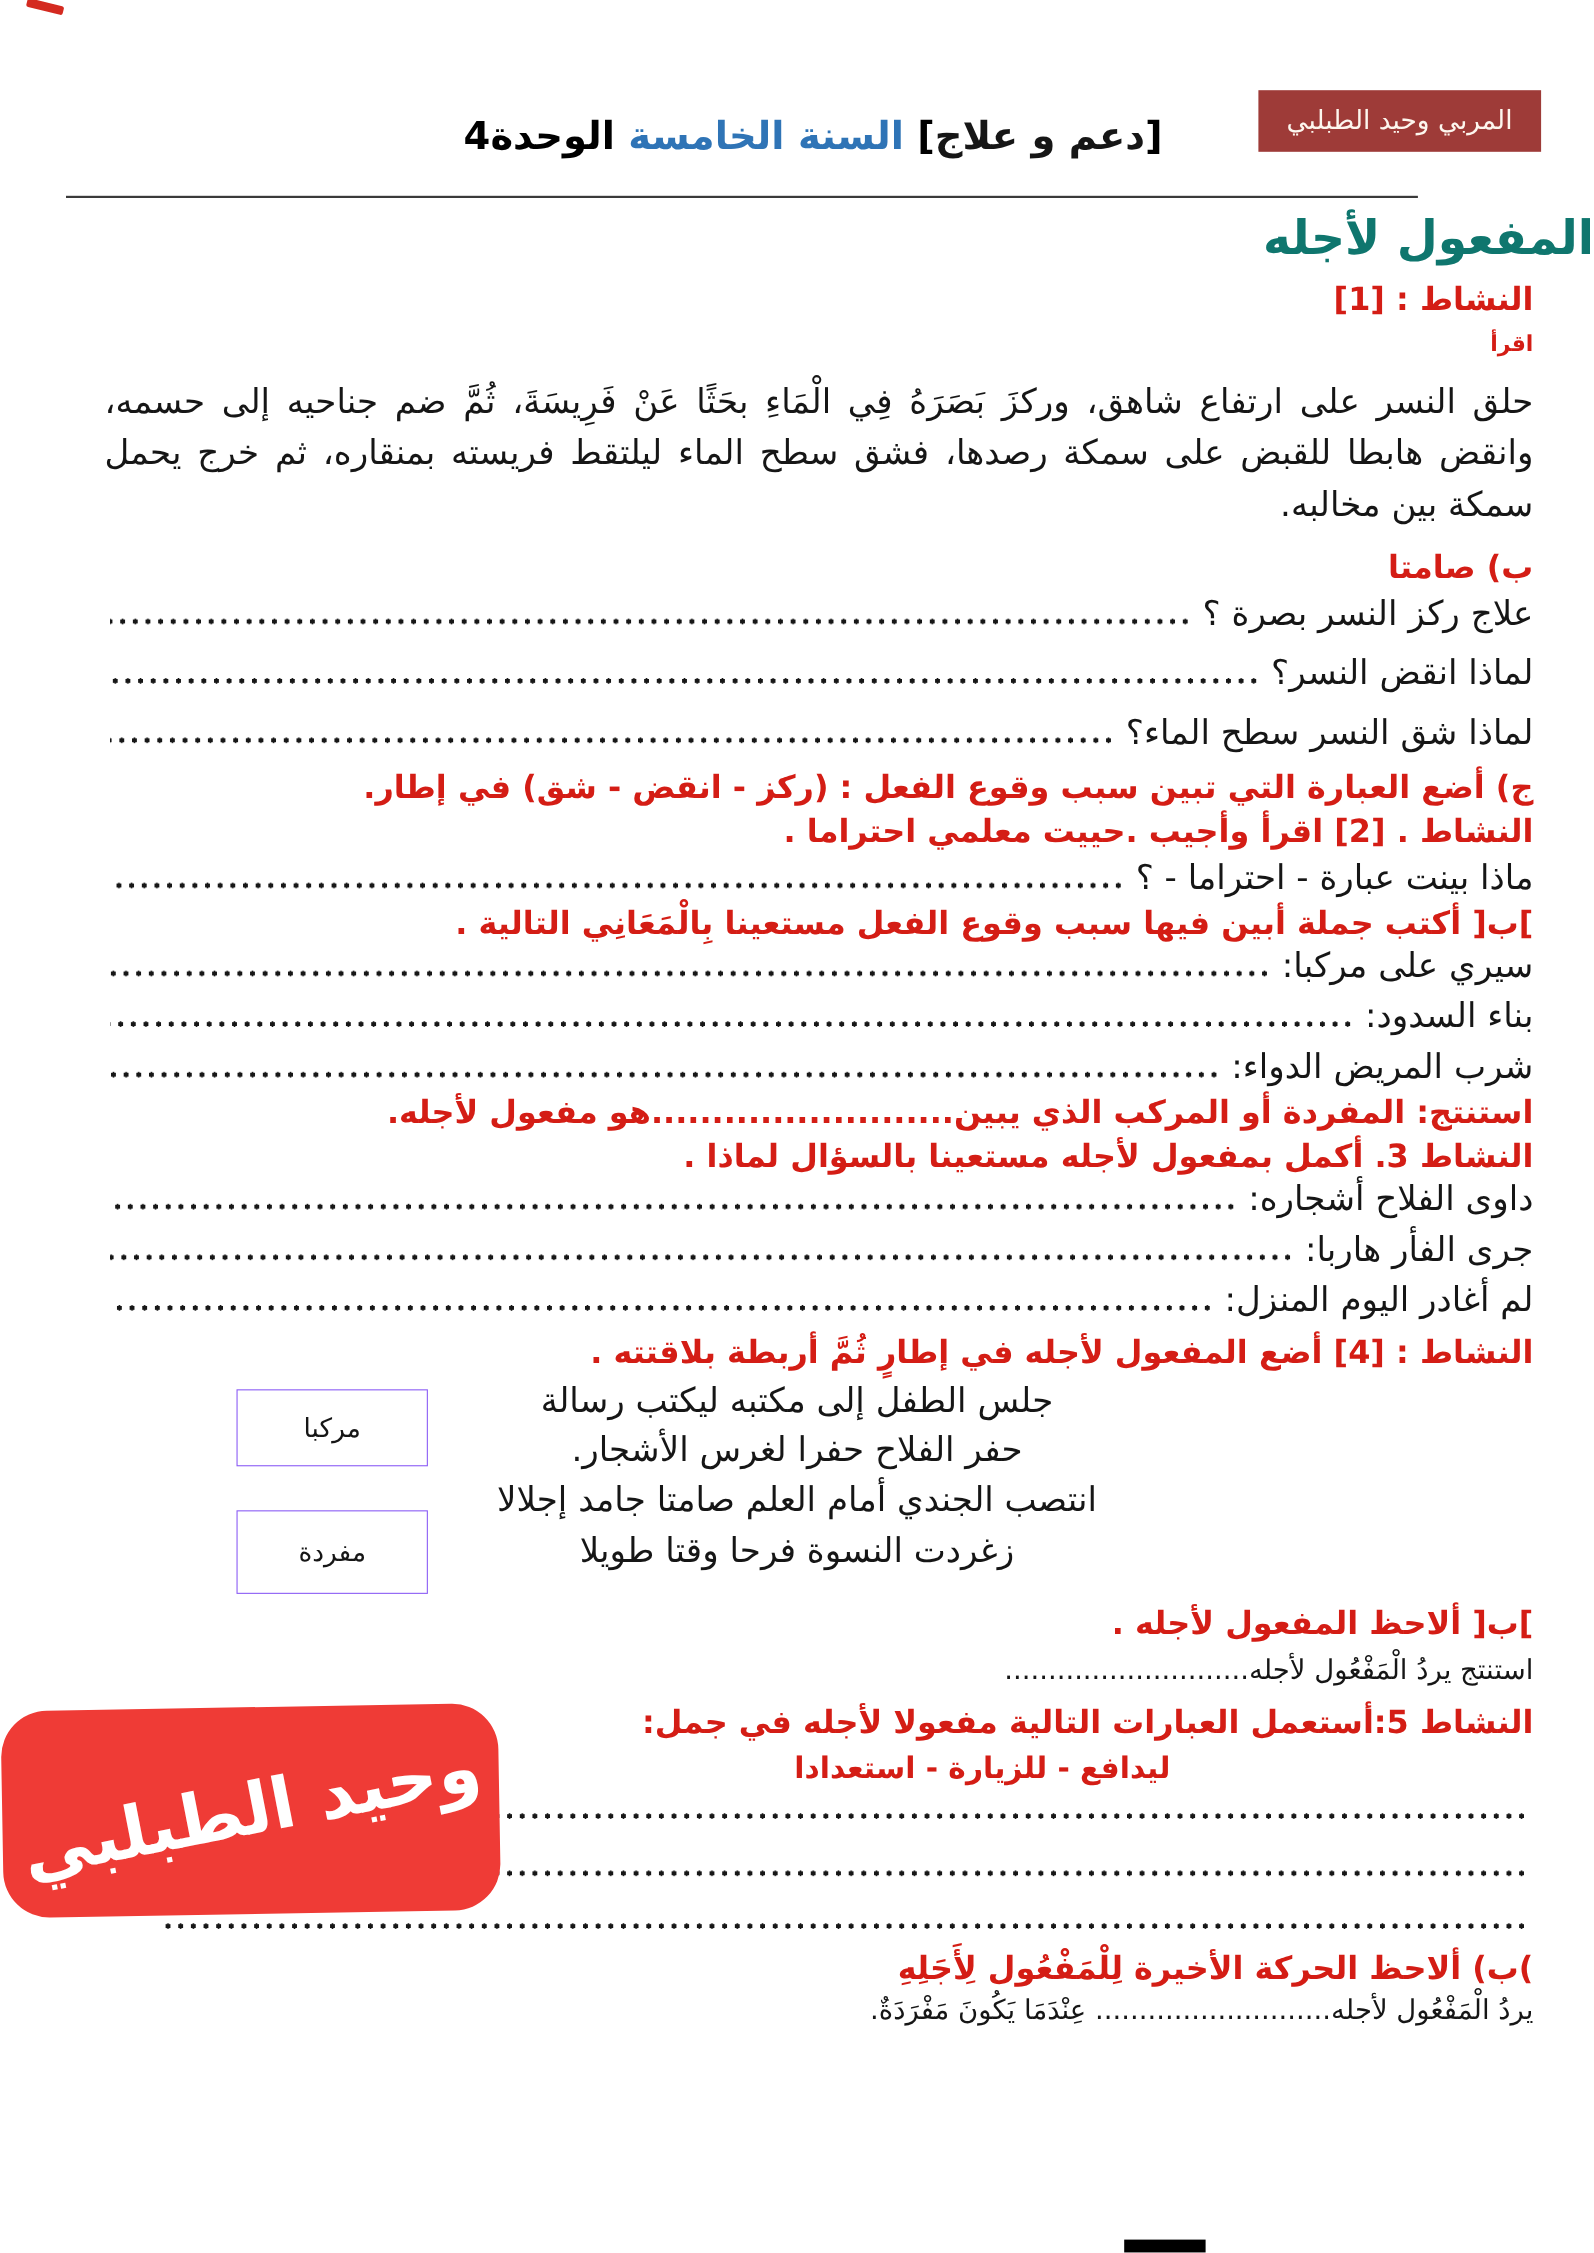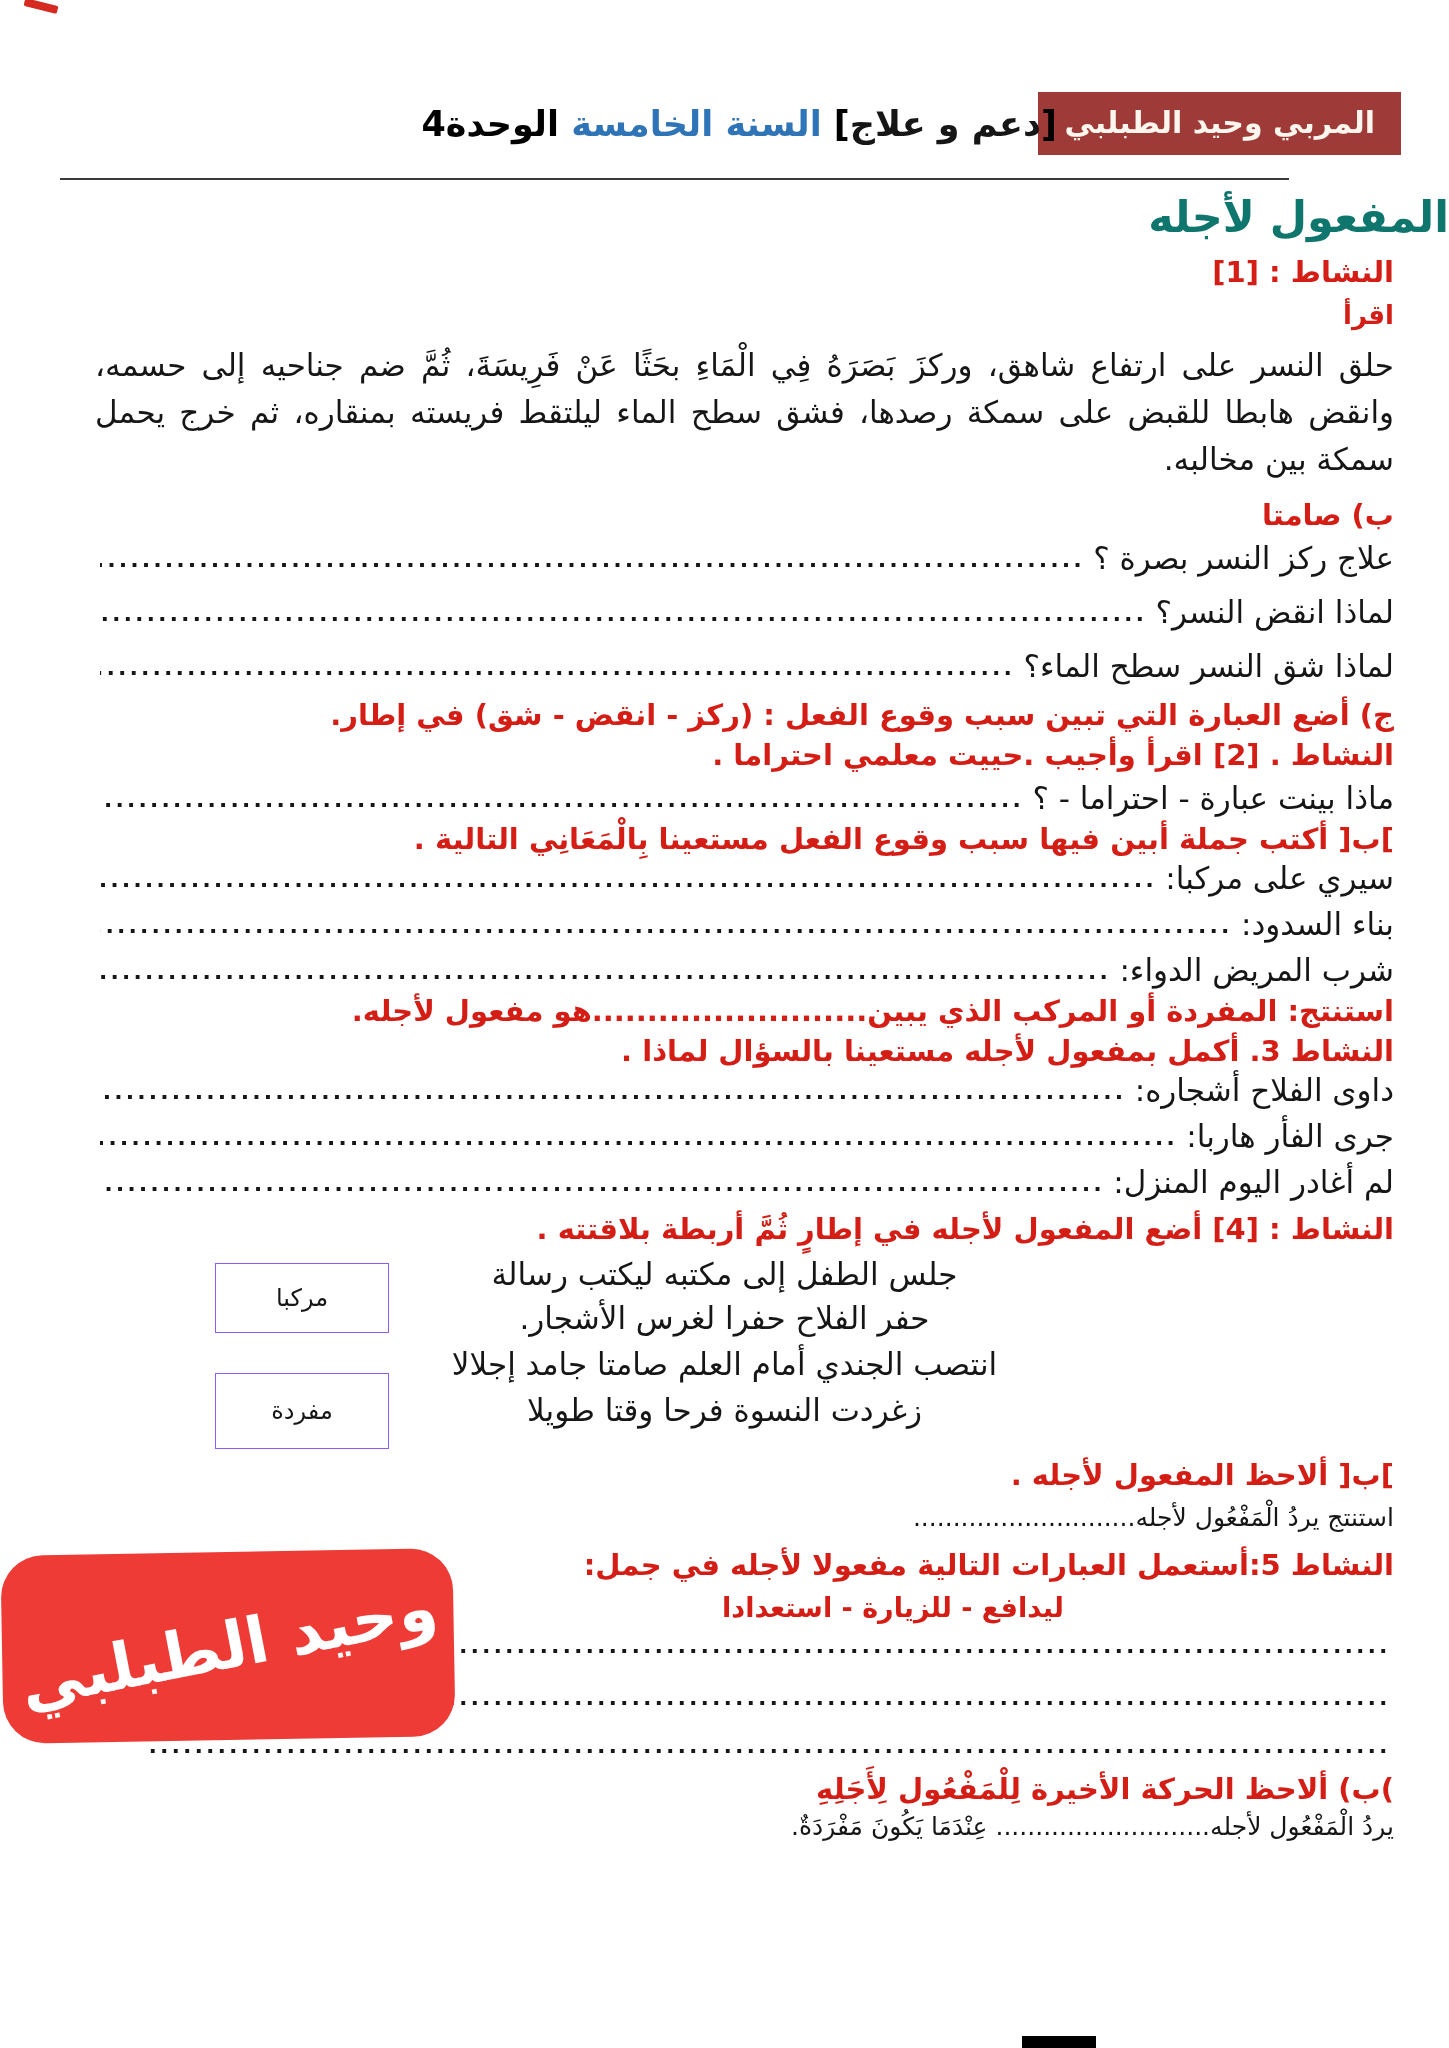--- a/index.html
+++ b/index.html
@@ -7,23 +7,23 @@
     position:relative;
     width:1449px;height:2048px;
     background:#ffffff;
     font-family:"DejaVu Sans", sans-serif;
     color:#151515;
     direction:rtl;
     overflow:hidden;
   }
   
   .badge{
-    position:absolute;top:92px;right:48px;
+    position:absolute;top:82px;right:48px;
     background:#9e3b38;color:#fdf6ee;
-    font-size:30px;font-weight:bold;
+    font-size:24px;font-weight:normal;
     padding:14px 26px 16px 26px;
     line-height:1.1;
   }
   .header-text{
     position:absolute;top:104px;right:392px;
     font-size:35px;font-weight:bold;
     white-space:nowrap;direction:rtl;
   }
   .olive{color:#000000;}
   .blue{color:#2f74b6;}
@@ -111,21 +111,21 @@
   <div class="header-text">
     <span class="olive">[</span><span class="black">دعم و علاج</span><span class="olive">]</span>
     <span class="blue">السنة الخامسة</span>
     <span class="olive">الوحدة4</span>
   </div>
   <div class="divider"></div>
 
   <div class="title">المفعول لأجله</div>
 
   <div class="rline" style="top:255px">النشاط : [1]</div>
-  <div class="rline" style="top:300px;font-size:26px">اقرأ</div>
+  <div class="rline" style="top:300px;font-size:20px">اقرأ</div>
   <div class="passage" style="top:342px">حلق النسر على ارتفاع شاهق، وركزَ بَصَرَهُ فِي الْمَاءِ بحَثًا عَنْ فَرِيسَةَ، ثُمَّ ضم جناحيه إلى حسمه، وانقض هابطا للقبض على سمكة رصدها، فشق سطح الماء ليلتقط فريسته بمنقاره، ثم خرج يحمل سمكة بين مخالبه.</div>
   <div class="rline" style="top:498px">ب) صامتا</div>
 
   <div class="qline" style="top:540px">
     <span class="q">علاج ركز النسر بصرة ؟</span>
     <span class="dots-fill"></span>
   </div>
   <div class="qline" style="top:594px">
     <span class="q">لماذا انقض النسر؟</span>
     <span class="dots-fill"></span>

